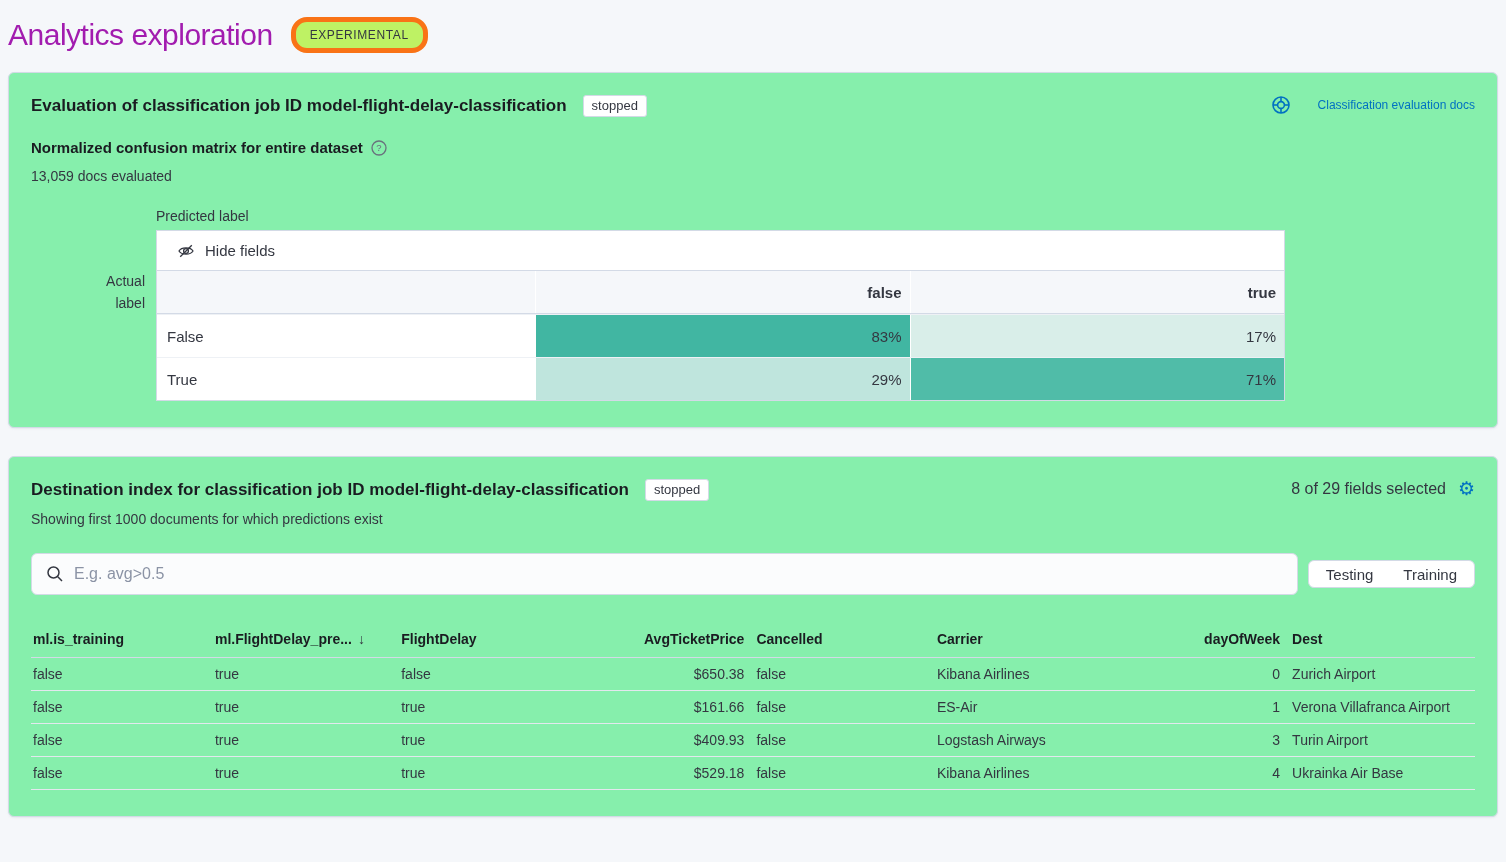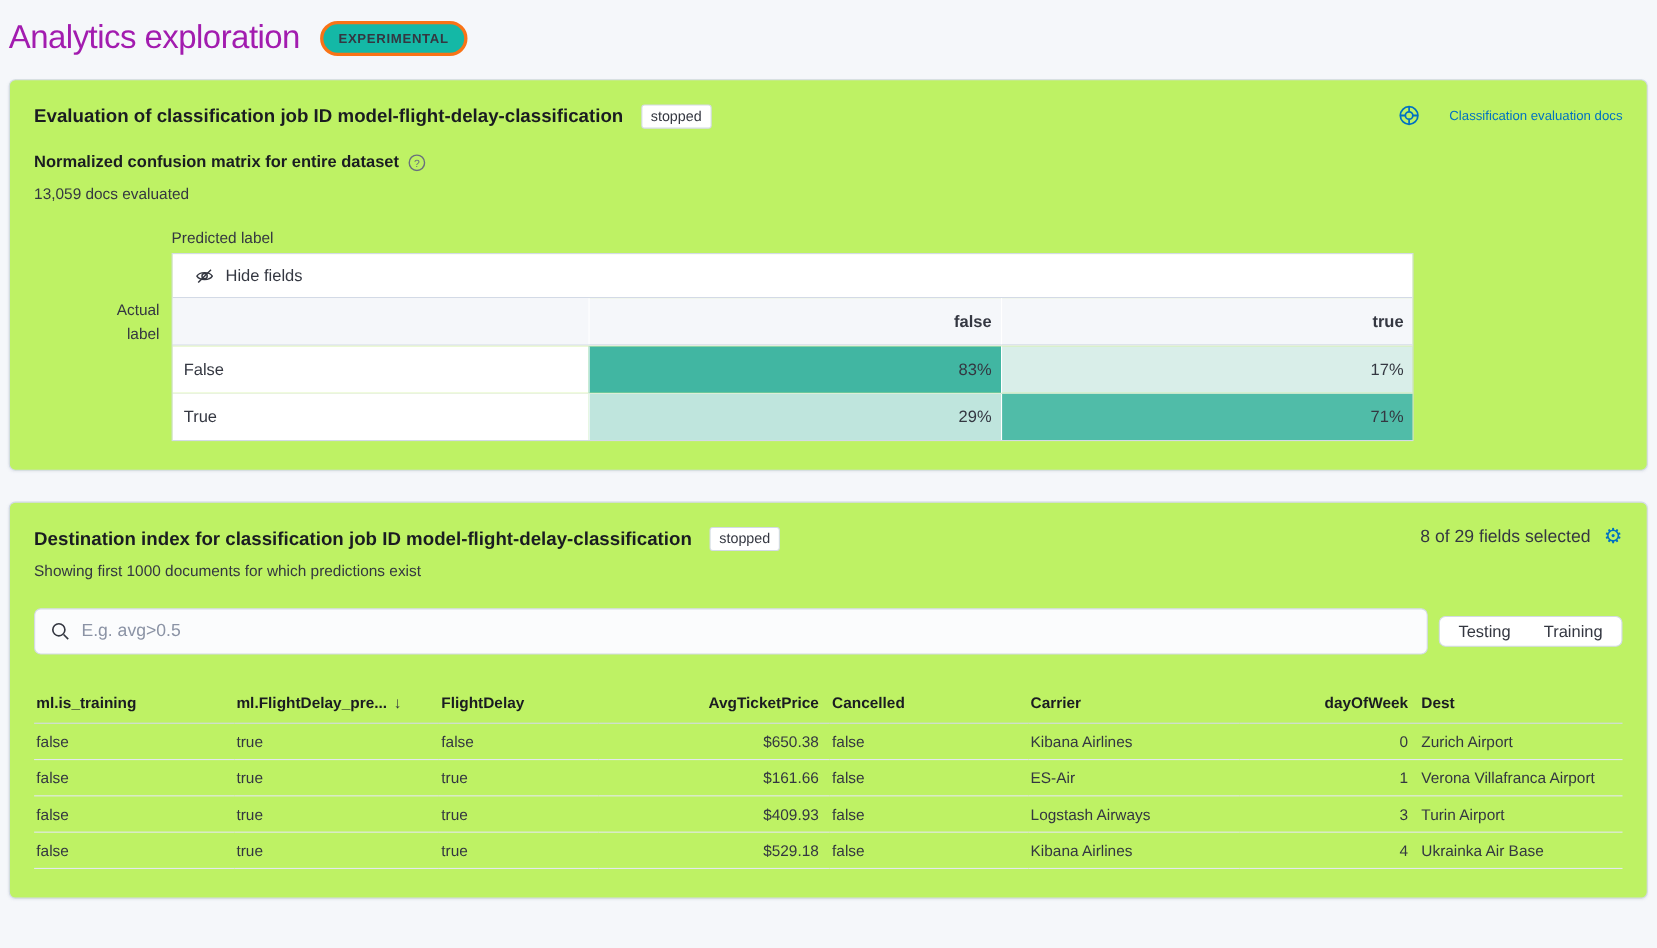--- a/index.html
+++ b/index.html
@@ -7,26 +7,26 @@
   body {
     font-family:"Liberation Sans", sans-serif;
     background:#f5f7fa;
     color:#343741;
     overflow:hidden;
   }
   
   .page-header { display:flex; align-items:center; gap:18px; padding:6px 0 0 8px; height:64px; }
   .page-title { font-size:30px; font-weight:400; color:#a21caf; letter-spacing:-0.5px; }
   .experimental-badge {
-    border:3px solid #f97316; border-radius:16px; background:#14b8a6;
-    padding:6px 14px; font-size:12px; font-weight:700; letter-spacing:0.05em; color:#343741;
+    border:5px solid #f97316; border-radius:16px; background:#bef264;
+    padding:6px 14px; font-size:12px; font-weight:400; letter-spacing:0.05em; color:#343741;
   }
   
   .panel {
-    background:#bef264; border:1px solid #d3dae6; border-radius:6px;
+    background:#86efac; border:1px solid #d3dae6; border-radius:6px;
     margin:8px 8px 0 8px; padding:22px 22px 26px 22px;
     box-shadow:0 1px 2px rgba(152,162,179,0.15);
   }
   .panel-head { display:flex; align-items:flex-start; justify-content:space-between; }
   .panel-head-left { display:flex; align-items:center; gap:16px; }
   .panel-title { font-size:17px; font-weight:700; color:#1a1c21; }
   .status-badge {
     display:inline-block; border:1px solid #d3dae6; border-radius:3px; background:#fff;
     font-size:13px; line-height:18px; padding:1px 8px; color:#343741; white-space:nowrap;
   }

